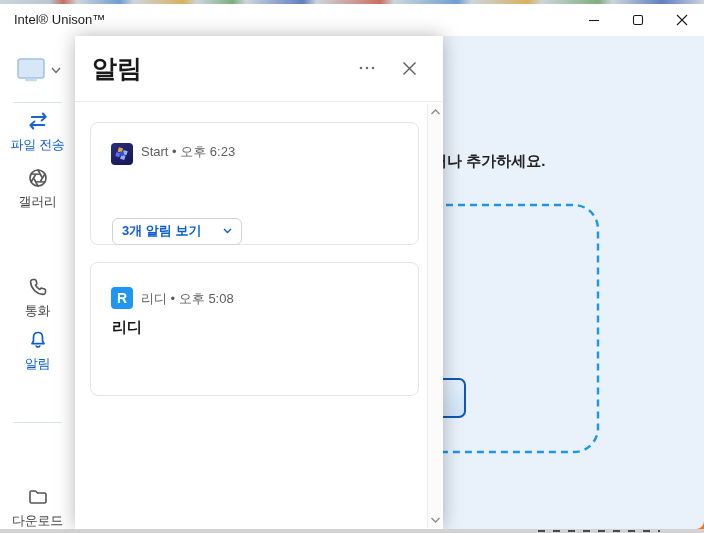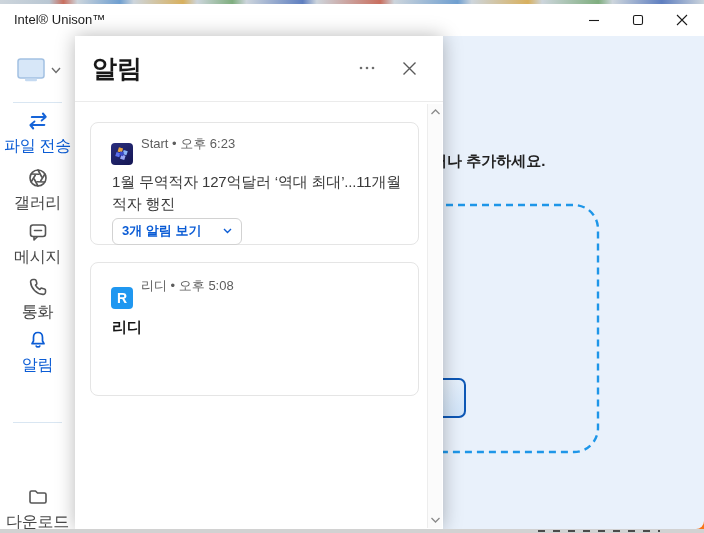--- a/index.html
+++ b/index.html
@@ -25,21 +25,21 @@
   .controls{position:absolute;right:0;top:0;height:32px;display:flex;}
   .ctrl{width:44px;height:32px;display:flex;align-items:center;justify-content:center;cursor:default;}
 
   
   .sidebar{position:absolute;left:0;top:32px;width:75px;height:493px;background:#fff;}
   .device-btn{position:absolute;top:12px;left:0;width:75px;height:44px;display:flex;
     align-items:center;justify-content:center;gap:3px;}
   .sb-divider{position:absolute;left:13px;width:49px;height:1px;background:#d9e6f2;}
   .sb-item{position:absolute;left:0;width:75px;display:flex;flex-direction:column;
     align-items:center;cursor:default;}
-  .sb-label{font-size:16px;margin-top:3px;color:#474747;letter-spacing:-0.3px;white-space:nowrap;}
+  .sb-label{font-size:13px;margin-top:3px;color:#474747;letter-spacing:-0.3px;white-space:nowrap;}
   .sb-item.active .sb-label{color:#0b5cd5;}
 
   
   .main{position:absolute;left:75px;top:32px;width:629px;height:493px;background:#e9f1fb;
         overflow:hidden;border-bottom-right-radius:8px;}
   .hint{position:absolute;left:357px;top:116px;font-size:15px;font-weight:600;color:#222;
         white-space:nowrap;}
   .dropzone{position:absolute;left:105px;top:167px;width:424px;height:251px;}
   .bg-btn{position:absolute;left:337px;top:342px;width:54px;height:40px;border:2px solid #0d57b5;
         border-radius:7px;background:linear-gradient(160deg,#eef5fd 0%,#cfe3f8 100%);}
@@ -57,21 +57,21 @@
   .panel-body{position:absolute;top:67px;left:0;right:0;bottom:0;}
   .card{position:absolute;left:15px;width:329px;background:#fff;border:1px solid #e5e5e5;
         border-radius:8px;}
   .card-1{top:19px;height:123px;}
   .card-2{top:159px;height:134px;}
   .card-icon{position:absolute;left:20px;width:22px;height:22px;border-radius:4px;overflow:hidden;}
   .start-icon{top:20px;background:linear-gradient(145deg,#2a2e7e,#141653);}
   .ridi-icon{top:24px;background:#1f97f0;color:#fff;font-size:14px;font-weight:700;
     display:flex;align-items:center;justify-content:center;}
   .meta{position:absolute;left:50px;font-size:13px;color:#5d5d5d;white-space:nowrap;}
-  .meta-1{top:12px;} .meta-2{top:14px;text-align:right;}
+  .meta-1{top:20px;} .meta-2{top:27px;text-align:right;}
   .card-body{position:absolute;left:21px;font-size:15px;line-height:22px;color:#3a3a3a;
     letter-spacing:-0.2px;}
   .body-1{top:48px;width:296px;}
   .card-title{position:absolute;left:21px;top:55px;font-size:15px;font-weight:700;color:#161616;}
   .body-2{top:79px;width:302px;}
   .news-link{color:#0f6bbd;text-decoration:underline;cursor:pointer;}
   .chip{position:absolute;left:21px;top:95px;display:inline-flex;align-items:center;gap:22px;
     padding:3px 9px 4px 9px;border:1px solid #d2d2d2;border-radius:6px;font-size:13px;
     font-weight:700;color:#0b5cd5;background:#fff;cursor:default;}
 
@@ -152,30 +152,20 @@
                 <path d="M12 4 L15.8 11"></path>
               </g>
             <g transform="rotate(300 12 12)">
                 <path d="M12 4 L15.8 11"></path>
               </g>
           </g>
         </svg>
         <div class="sb-label">갤러리</div>
       </div>
 
-      <div class="sb-item" style="top:184px;">
-        <svg width="24" height="24" viewBox="0 0 24 24">
-          <g fill="none" stroke="#555" stroke-width="1.6" stroke-linejoin="round">
-            <rect x="4.5" y="5" width="15" height="11.5" rx="2.5"></rect>
-            <path d="M8 16.5 L8 20 L11.5 16.5"></path>
-            <path d="M8.5 10.5 H15.5" stroke-linecap="round"></path>
-          </g>
-        </svg>
-        <div class="sb-label">메시지</div>
-      </div>
 
       <div class="sb-item" style="top:239px;text-align:center;">
         <svg width="24" height="24" viewBox="0 0 24 24">
           <path d="M7 4.5 C5.6 4.5 4.5 5.6 4.6 7 C5 13.5 10.5 19 17 19.4 C18.4 19.5 19.5 18.4 19.5 17 V15.2 C19.5 14.6 19.1 14.1 18.5 13.9 L15.9 13.2 C15.4 13.1 14.9 13.2 14.6 13.6 L13.8 14.5 C11.6 13.4 10.6 12.4 9.5 10.2 L10.4 9.4 C10.8 9.1 10.9 8.6 10.8 8.1 L10.1 5.5 C9.9 4.9 9.4 4.5 8.8 4.5 Z" fill="none" stroke="#555" stroke-width="1.6" stroke-linejoin="round"></path>
         </svg>
         <div class="sb-label">통화</div>
       </div>
 
       <div class="sb-item active" style="top:292px;">
         <svg width="24" height="24" viewBox="0 0 24 24">
@@ -233,21 +223,20 @@
               <g transform="rotate(18 11 11)">
                 <rect x="6" y="5.5" width="4.4" height="4.4" fill="#e8a33d"></rect>
                 <rect x="11.4" y="6.6" width="4.2" height="4.2" fill="#8ab4f8"></rect>
                 <rect x="5.2" y="10.8" width="4.2" height="4.2" fill="#5b6ff0"></rect>
                 <rect x="10.6" y="11.6" width="4.4" height="4.4" fill="#9aa7f5"></rect>
                 <rect x="8.6" y="8.8" width="4.0" height="4.0" fill="#3c4bc8"></rect>
               </g>
             </svg>
           </div>
           <div class="meta meta-1">Start • 오후 6:23</div>
-          <div class="card-body body-1">1월 무역적자 127억달러 ‘역대 최대’...11개월 적자 행진</div>
           <div class="chip">
             <span>3개 알림 보기</span>
             <svg width="9" height="6" viewBox="0 0 9 6">
               <path d="M1 1 L4.5 4.5 L8 1" fill="none" stroke="#0b5cd5" stroke-width="1.4"></path>
             </svg>
           </div>
         </div>
 
         <div class="card card-2">
           <div class="card-icon ridi-icon">

